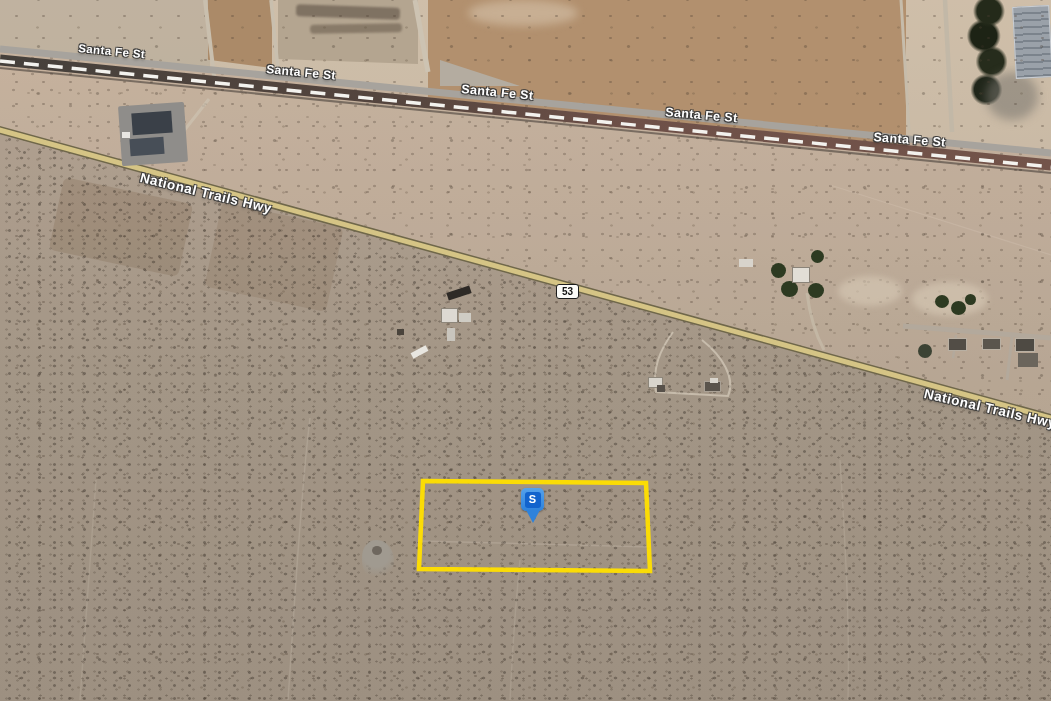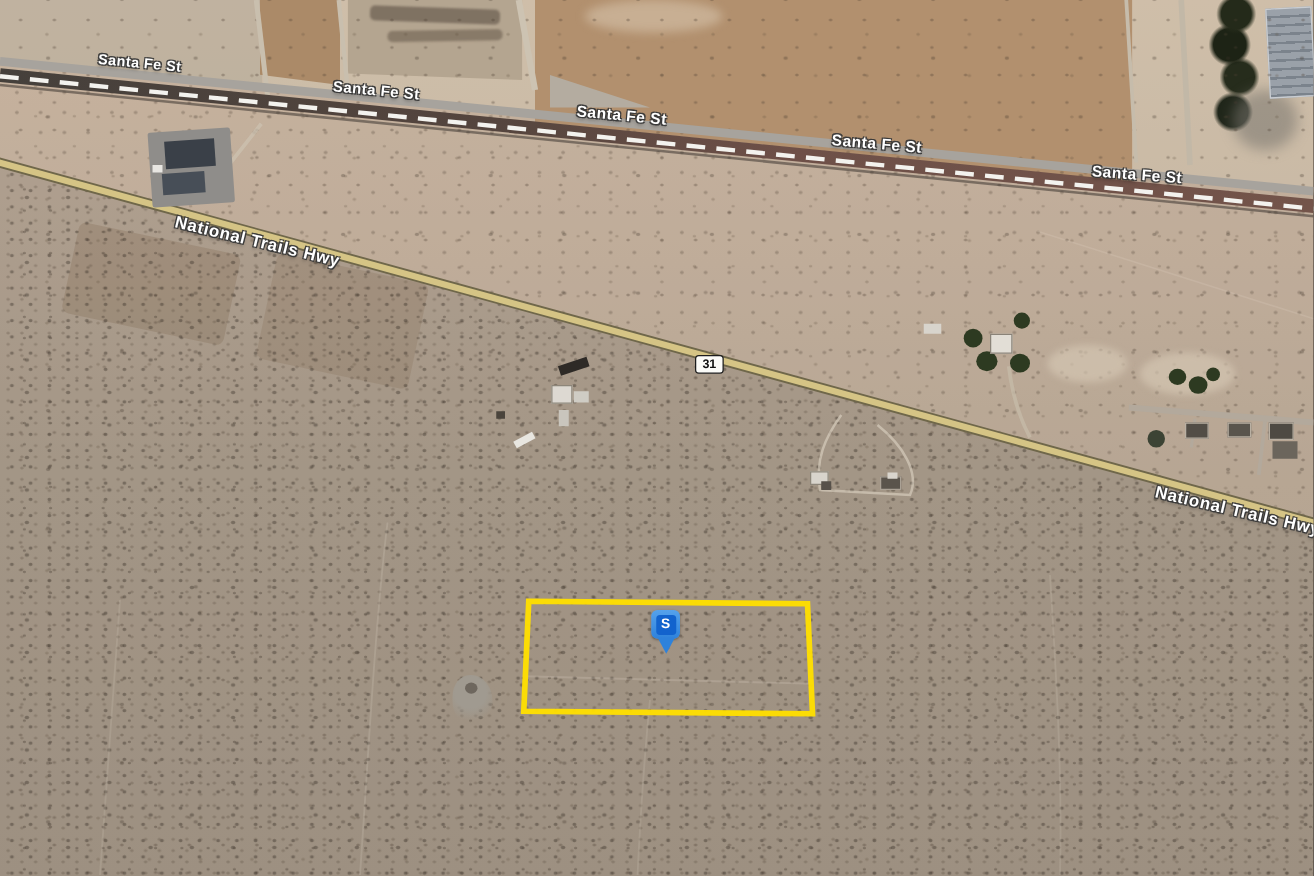--- a/index.html
+++ b/index.html
@@ -222,21 +222,21 @@
 
   <div class="rlabel" style="left:79px;top:42px;transform:rotate(5.5deg);font-size:11.5px;">Santa Fe St</div>
   <div class="rlabel" style="left:267px;top:62px;transform:rotate(5.5deg);">Santa Fe St</div>
   <div class="rlabel" style="left:462px;top:82px;transform:rotate(5.5deg);font-size:12.5px;">Santa Fe St</div>
   <div class="rlabel" style="left:666px;top:105px;transform:rotate(5deg);font-size:12.5px;">Santa Fe St</div>
   <div class="rlabel" style="left:874px;top:130px;transform:rotate(4.5deg);font-size:12.5px;">Santa Fe St</div>
   <div class="rlabel nt" style="left:142px;top:170px;transform:rotate(13.5deg);">National Trails Hwy</div>
   <div class="rlabel nt" style="left:926px;top:386px;transform:rotate(13deg);">National Trails Hwy</div>
 
   <div class="shield">
-    <span>31</span>
+    <span>53</span>
   </div>
 
   <div class="pin-head">
     <div class="pin-inner">S</div>
   </div>
   <div class="pin-tail"></div>
 
 </div>
 
 </body></html>

